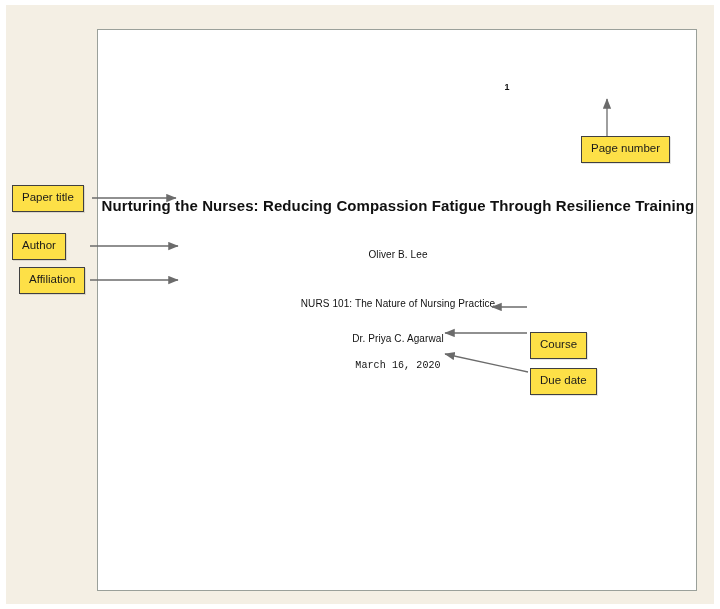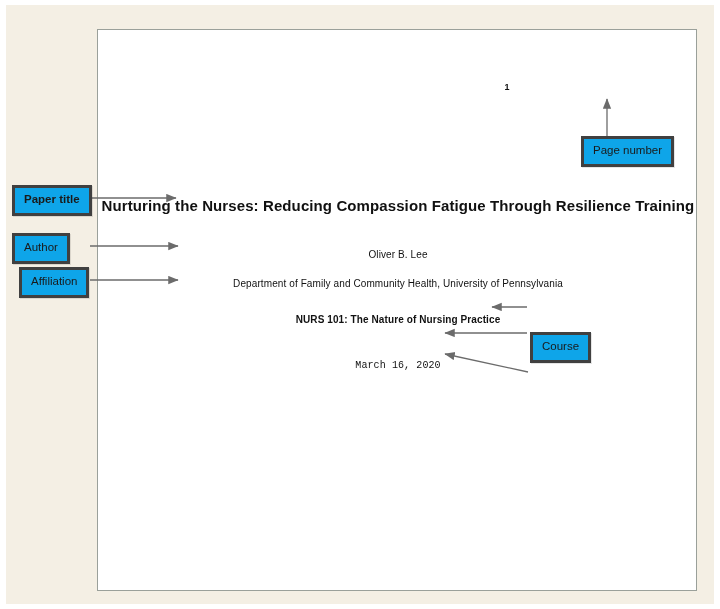--- a/index.html
+++ b/index.html
@@ -57,22 +57,22 @@
     letter-spacing: 0.1px;
   }
   .meta-line {
     font-size: 10px;
     letter-spacing: 0.1px;
   }
 
   
   .label {
     position: absolute;
-    background: #0ea5e9;
-    border: 3px solid #404040;
+    background: #fde047;
+    border: 1px solid #404040;
     color: #1a1a1a;
     font-size: 11.5px;
     line-height: 1;
     padding: 6px 9px 7px 9px;
     box-sizing: border-box;
     white-space: nowrap;
     box-shadow: 1px 1px 0 rgba(0,0,0,0.10);
   }
 
   
@@ -92,24 +92,24 @@
 
   <div class="backdrop"></div>
 
   <div class="page">
     <div class="doc-text page-num" style="left:0; top:52px; width:600px; text-align:center; transform:translateX(109px);">1</div>
 
     <div class="doc-text paper-title" style="left:0; top:167px; width:600px;">Nurturing the Nurses: Reducing Compassion Fatigue Through Resilience Training</div>
 
     <div class="doc-text meta-line" style="left:0; top:219px; width:600px;">Oliver B. Lee</div>
 
-    <div class="doc-text meta-line" style="left:0; top:248px; width:600px;">Department of Family and Community Health, University of Pennsylvania</div>
 
-    <div class="doc-text meta-line" style="left:0; top:284px; width:600px;font-weight:bold;">NURS 101: The Nature of Nursing Practice</div>
+    <div class="doc-text meta-line" style="left:0; top:268px; width:600px;">NURS 101: The Nature of Nursing Practice</div>
 
+    <div class="doc-text meta-line" style="left:0; top:303px; width:600px;">Dr. Priya C. Agarwal</div>
 
     <div class="doc-text meta-line" style="left:0; top:330px; width:600px;font-family:Liberation Mono, monospace;">March 16, 2020</div>
   </div>
 
   <svg class="arrows" viewBox="0 0 720 609">
     <defs>
       <marker id="ah" markerWidth="9" markerHeight="9" refX="7.5" refY="3.2" orient="auto" markerUnits="strokeWidth">
         <path d="M0,0 L8,3.2 L0,6.4 z" fill="#6b6b6b"></path>
       </marker>
     </defs>
@@ -124,23 +124,24 @@
 
     <line x1="527" y1="307" x2="492" y2="307" stroke="#6b6b6b" stroke-width="1.3" marker-end="url(#ah)"></line>
 
     <line x1="527" y1="333" x2="445" y2="333" stroke="#6b6b6b" stroke-width="1.3" marker-end="url(#ah)"></line>
 
     <line x1="528" y1="372" x2="445" y2="354" stroke="#6b6b6b" stroke-width="1.3" marker-end="url(#ah)"></line>
   </svg>
 
   <div class="label" style="left:581px; top:136px;">Page number</div>
 
-  <div class="label" style="left:12px; top:185px;font-weight:bold;">Paper title</div>
+  <div class="label" style="left:12px; top:185px;">Paper title</div>
 
   <div class="label" style="left:12px; top:233px;">Author</div>
 
   <div class="label" style="left:19px; top:267px;">Affiliation</div>
 
   <div class="label" style="left:530px; top:294px;margin-top:38px;">Course</div>
 
 
+  <div class="label" style="left:530px; top:368px;">Due date</div>
 
 </div>
 
 </body></html>

